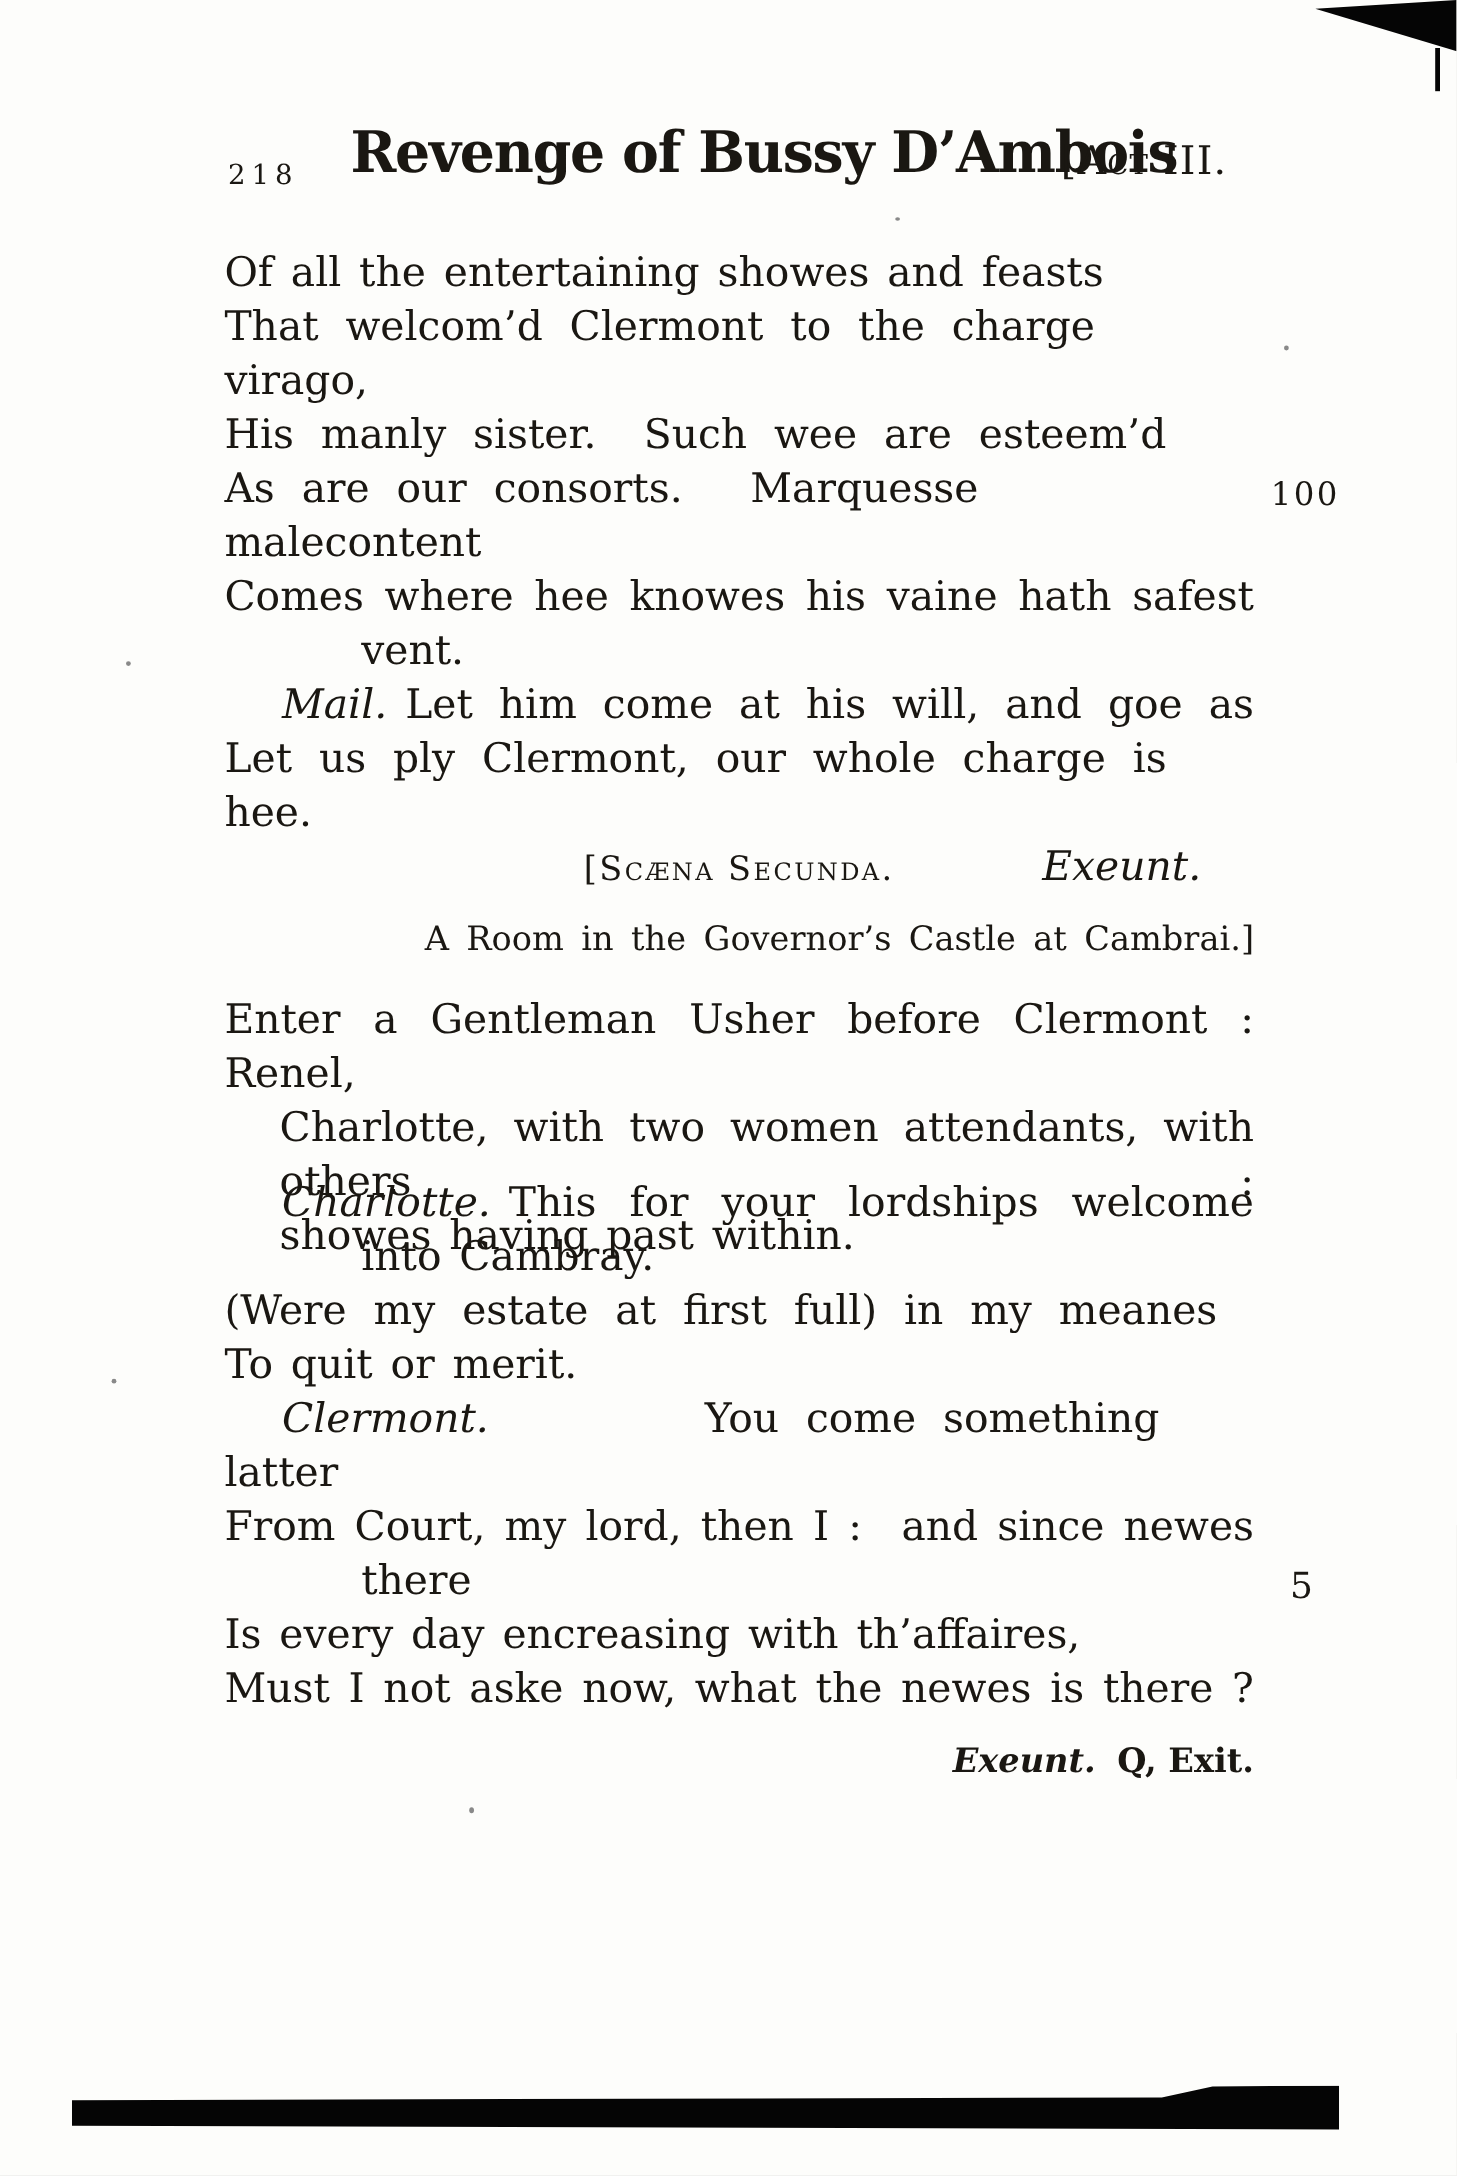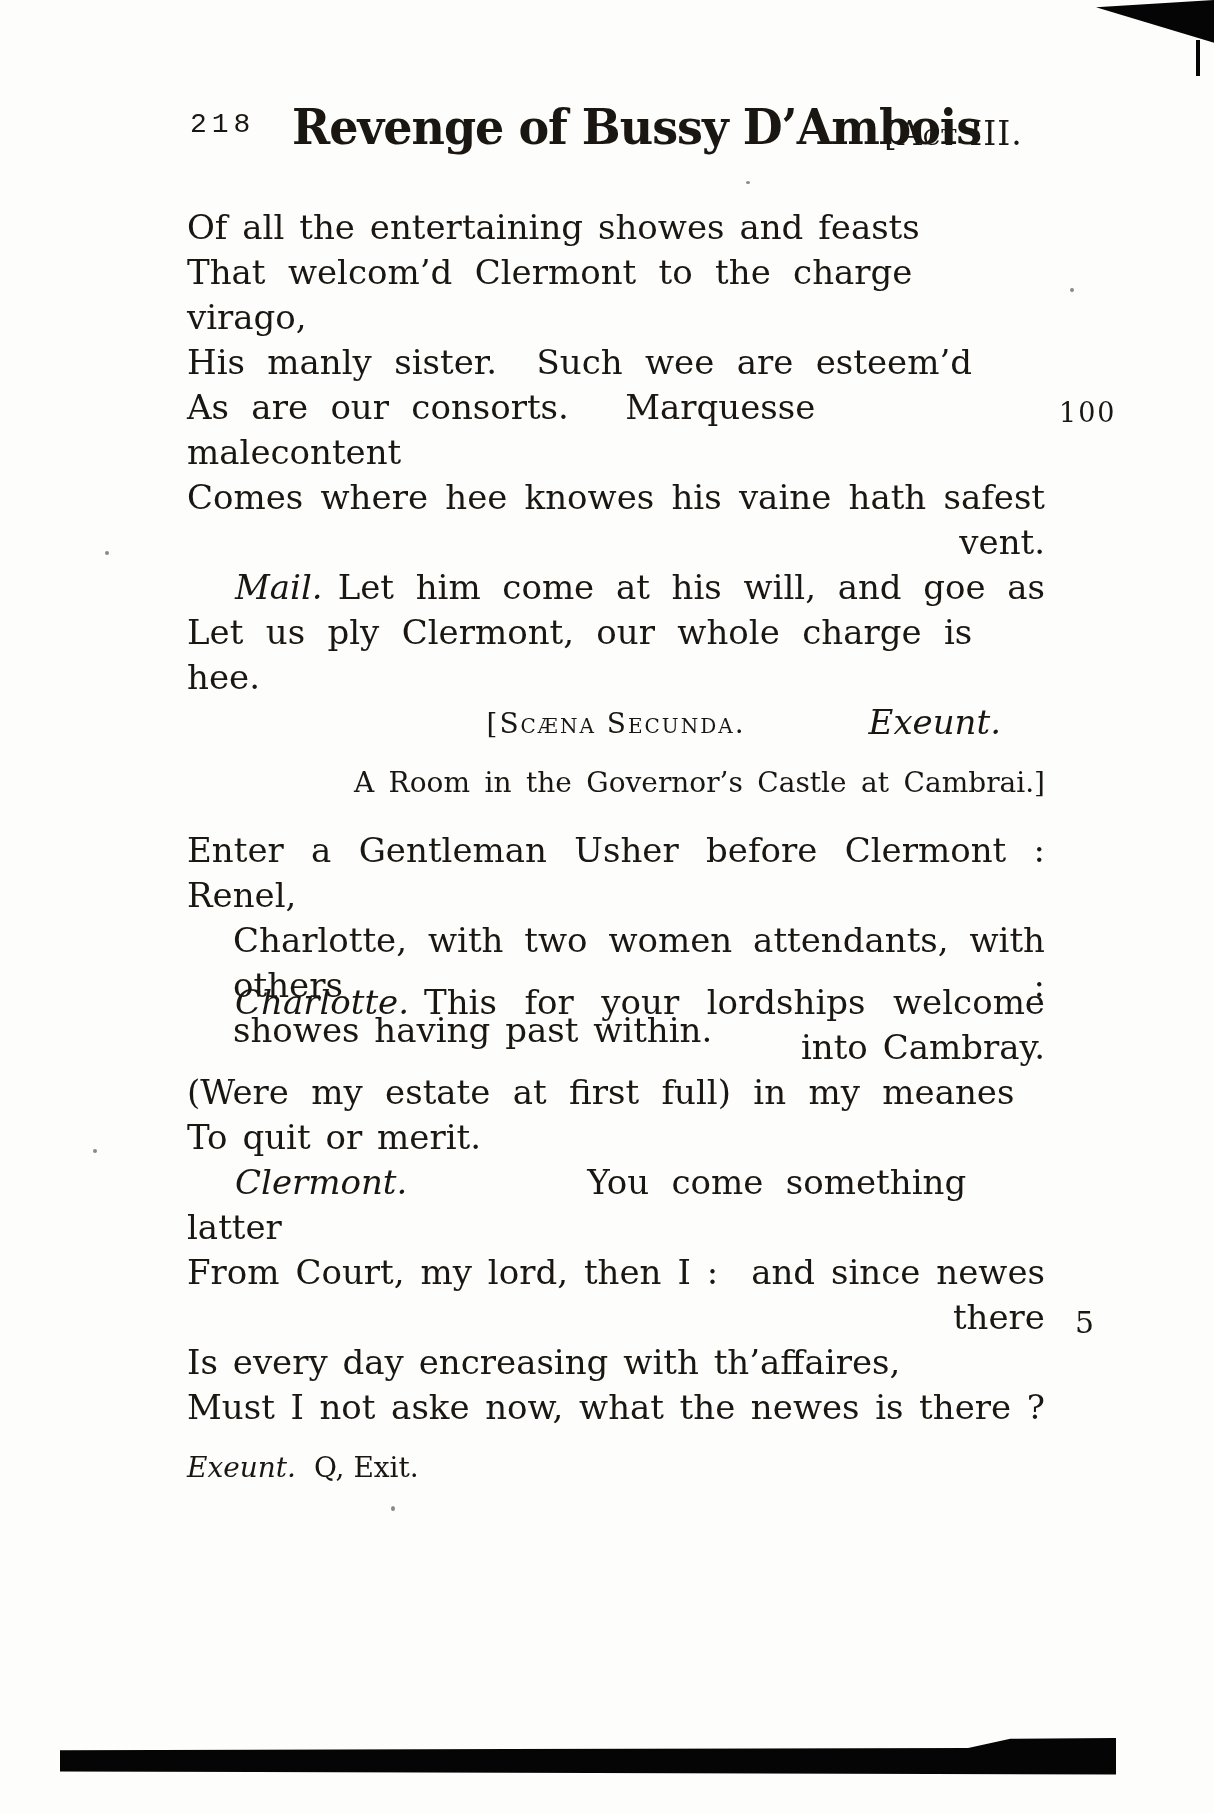--- a/index.html
+++ b/index.html
@@ -5,50 +5,50 @@
   html,body{margin:0;padding:0;background:#e8e8e6;}
   .page{
     position:relative;
     width:1214px;height:1813px;
     background:#fdfdfb;
     font-family:"DejaVu Serif", serif;
     color:#1a1712;
     overflow:hidden;
   }
   
-  .pgnum{position:absolute;left:190px;top:109px;font-size:28px;letter-spacing:5px;font-family:Liberation Mono, monospace;}
+  .pgnum{position:absolute;left:190px;top:133px;font-size:23px;letter-spacing:5px;}
   .booktitle{
     position:absolute;left:292px;top:99px;width:580px;
     font-size:46px;font-weight:bold;letter-spacing:-1px;
     transform:scaleY(1.04);transform-origin:top left;
     white-space:nowrap;
   }
   .actlabel{position:absolute;left:884px;top:114px;font-size:33px;font-variant:small-caps;letter-spacing:1px;white-space:nowrap;}
   
   .block{position:absolute;left:187px;width:858px;}
   .line{position:relative;min-height:45px;line-height:45px;font-size:34px;word-spacing:0.12em;}
   .just{text-align:justify;text-align-last:justify;}
   .wide{word-spacing:0.34em;}
   .ind-sp{text-indent:48px;}          
-  .ind-wrap{padding-left:114px;text-align:right;}      
+  .ind-wrap{padding-left:114px;}      
   .right{text-align:right;padding-right:44px;}
   .it{font-style:italic;}
   .sp{font-style:italic;margin-right:15px;}
   .sp.big{margin-right:180px;}
   .ln{position:absolute;top:5px;font-size:27px;letter-spacing:2px;word-spacing:0;}
   .ln.n100{left:872px;}
   .ln.n5{left:888px;font-size:30px;}
   .verse{top:205px;}
   .scene-heading{top:700px;text-align:center;font-size:28px;line-height:48px;font-variant:small-caps;letter-spacing:2px;}
   .location{top:760px;text-align:right;font-size:28px;line-height:45px;word-spacing:0.2em;}
   .stagedir{top:828px;}
   .stagedir .line{font-size:34px;}
   .sd-cont{padding-left:46px;}
   .dialogue{top:980px;}
-  .footnote{top:1448px;text-align:left;font-size:28px;line-height:40px;}
+  .footnote{top:1448px;text-align:right;font-size:28px;line-height:40px;font-weight:bold;}
   .footnote .ref{font-style:italic;margin-right:18px;}
   
   .corner-tri{
     position:absolute;left:1096px;top:0;width:118px;height:52px;background:#050505;
     clip-path:polygon(0% 14%, 100% 0%, 100% 82%);
   }
   .corner-drip{position:absolute;left:1196px;top:40px;width:4px;height:36px;background:#050505;}
   .bottom-bar{
     position:absolute;left:60px;top:1738px;width:1056px;height:38px;background:#050505;
     clip-path:polygon(0% 32%, 86% 26%, 90% 2%, 100% 0%, 100% 96%, 0% 88%);

